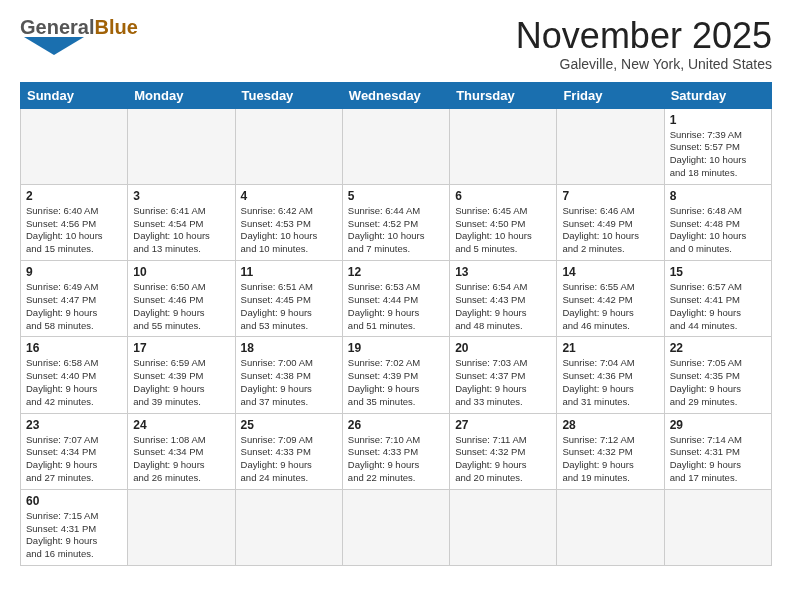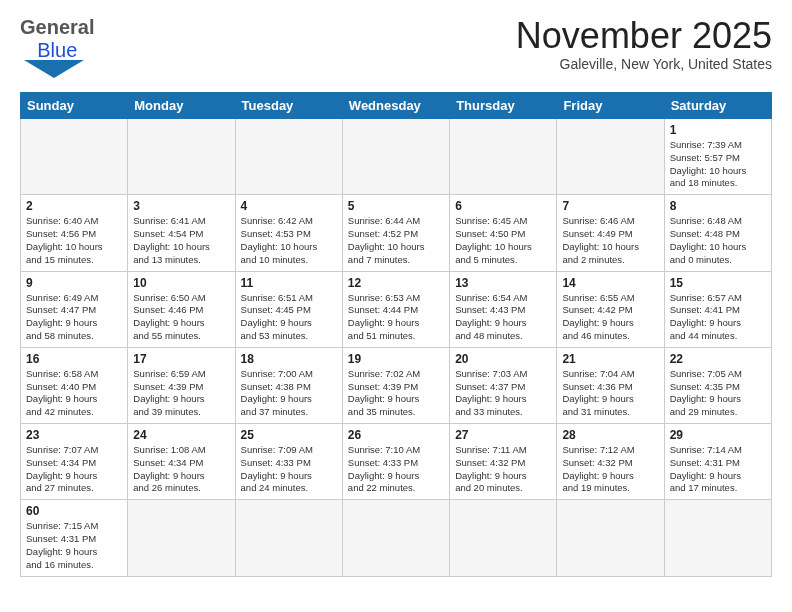--- a/index.html
+++ b/index.html
@@ -23,21 +23,20 @@
       margin-bottom: 10px;
     }
     .logo-area {
       display: flex;
       flex-direction: column;
       align-items: flex-start;
     }
     .logo-row {
       display: flex;
       align-items: center;
-      flex-direction: column;
     }
     .title-area {
       text-align: right;
     }
     .month-title {
       font-size: 36px;
       font-weight: normal;
       color: #222;
       line-height: 1.1;
     }
@@ -90,21 +89,21 @@
     }
   </style>
 </head>
 <body>
 
 <div class="page">
   <div class="header">
     <div class="logo-area">
       <div class="logo-row">
         <span style="font-size:20px;color:#555;font-weight:bold;">General</span>
-        <span style="font-size:20px;color:#1d4ed8;font-weight:normal;">Blue</span>
+        <span style="font-size:20px;color:#a16207;font-weight:bold;">Blue</span>
       </div>
       <div style="margin-top:-2px; margin-left:4px;">
         <svg width="60" height="18" viewBox="0 0 60 18">
           <polygon points="0,0 60,0 30,18" fill="#1a6faf"></polygon>
         </svg>
       </div>
     </div>
     <div class="title-area">
       <div class="month-title">November 2025</div>
       <div class="location">Galeville, New York, United States</div>

